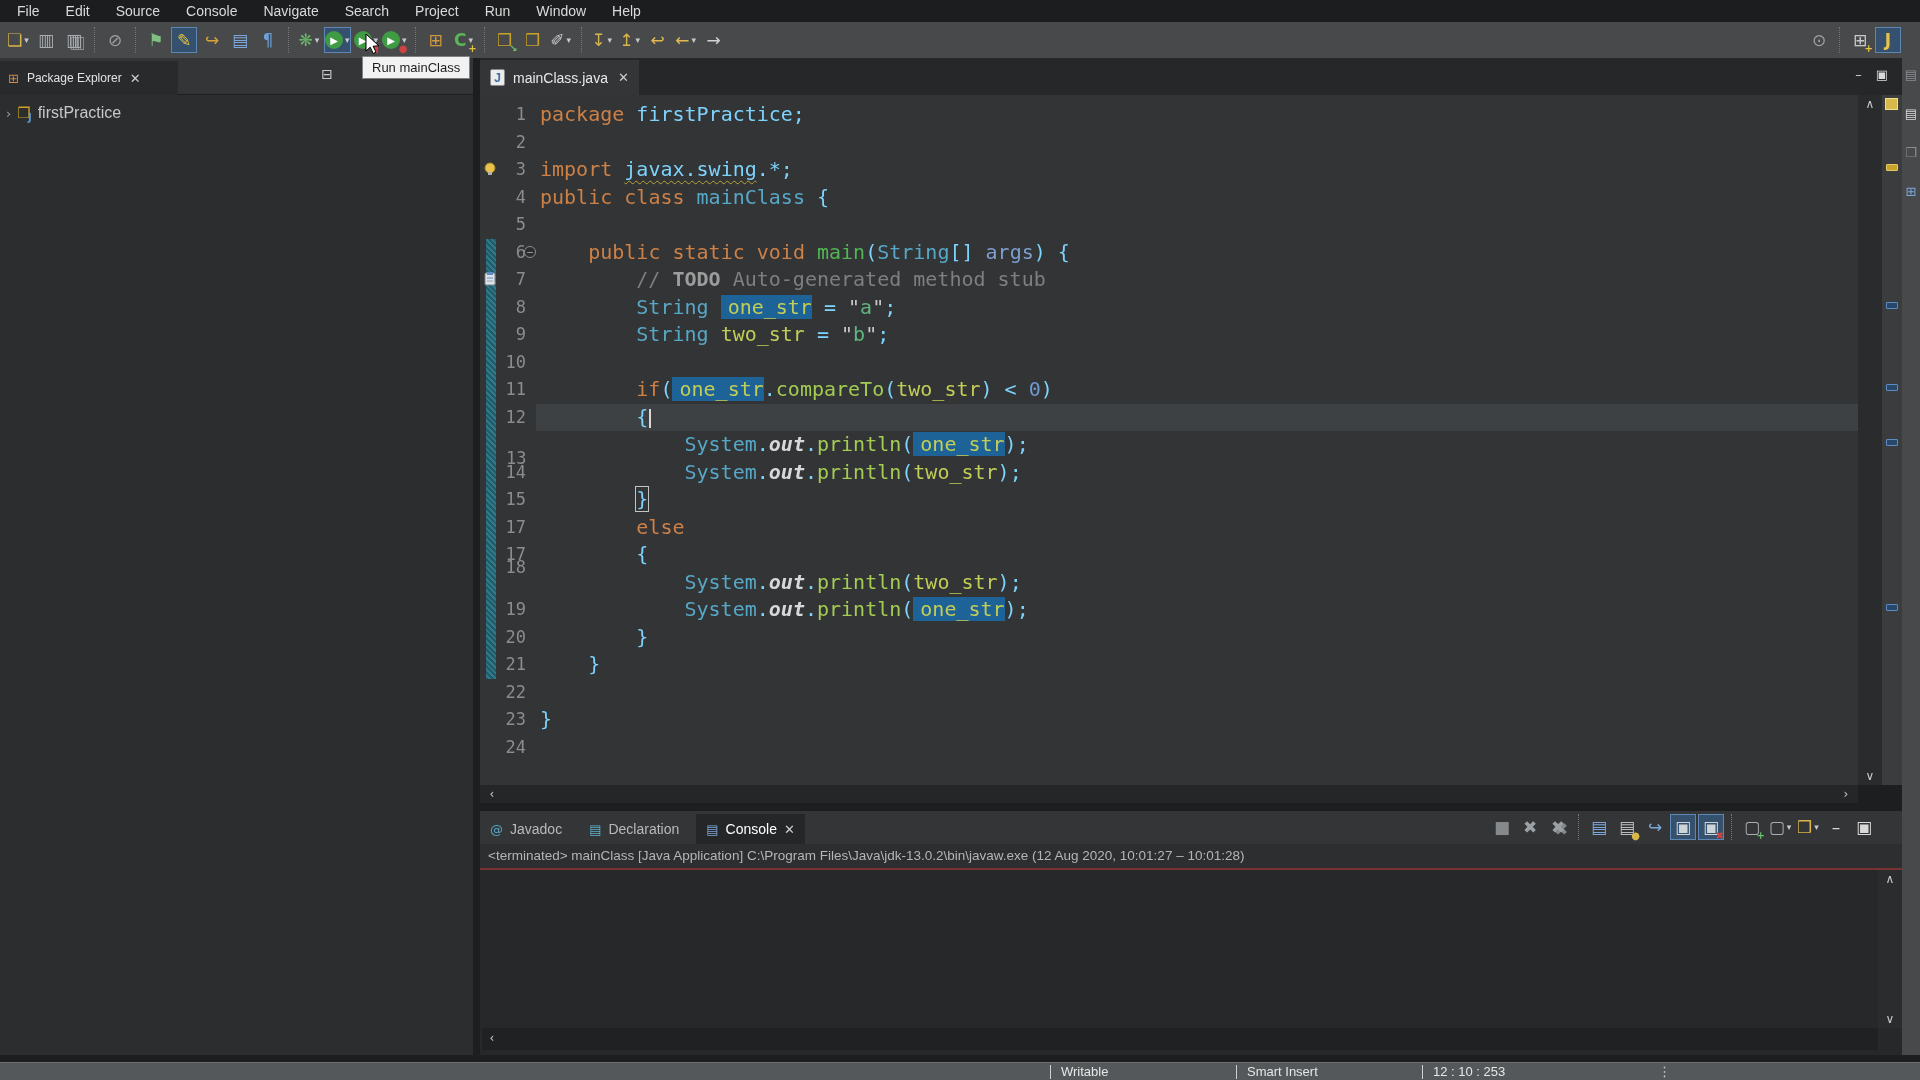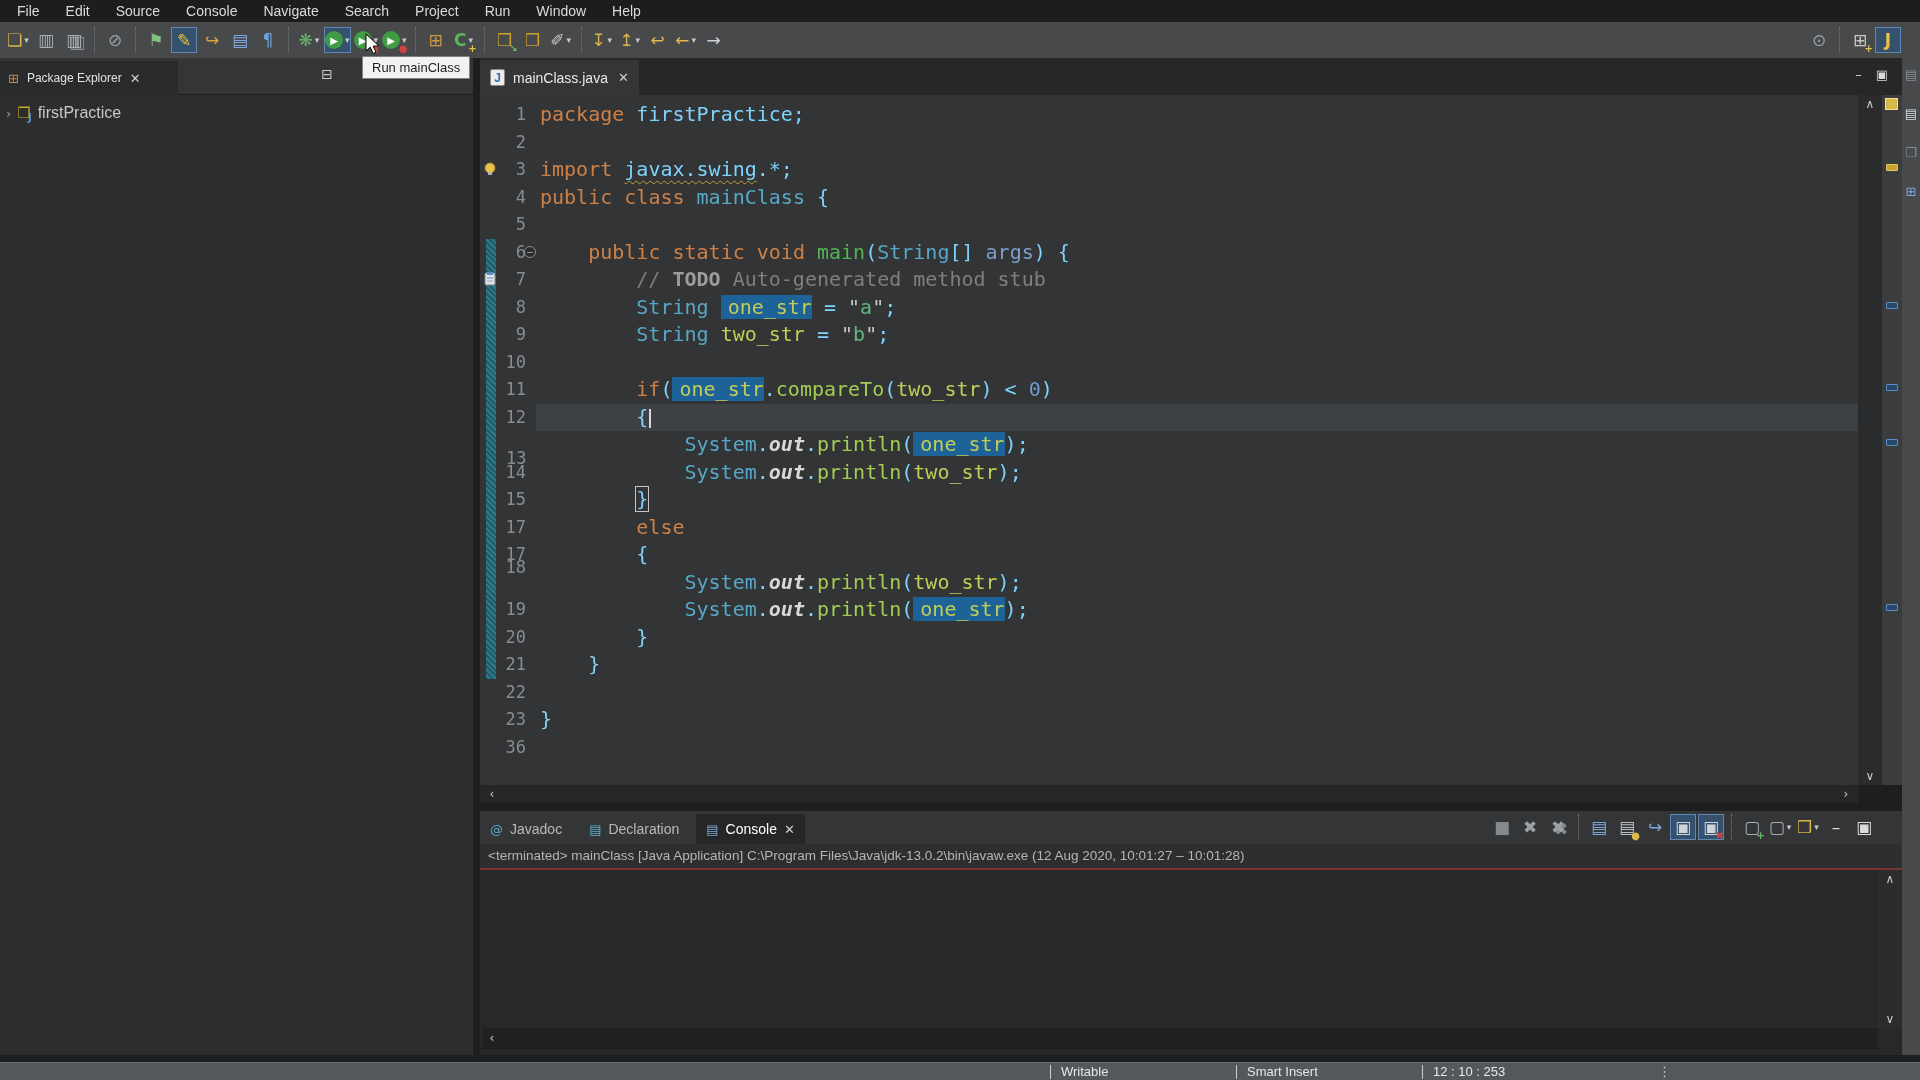--- a/index.html
+++ b/index.html
@@ -332,21 +332,21 @@
         <span class="ln" style="top: 501px;">19</span>
         <div class="code-line" style="top: 501px;"><span class="tk-plain">			</span><span class="tk-type">System</span><span class="tk-plain">.</span><span class="tk-field">out</span><span class="tk-plain">.</span><span class="tk-call">println</span><span class="tk-plain">(</span><span class="tk-var hl-occ">one_str</span><span class="tk-plain">);</span></div>
         <span class="ln" style="top: 528.5px;">20</span>
         <div class="code-line" style="top: 528.5px;"><span class="tk-plain">		}</span></div>
         <span class="ln" style="top: 556px;">21</span>
         <div class="code-line" style="top: 556px;"><span class="tk-plain">	}</span></div>
         <span class="ln" style="top: 583.5px;">22</span>
         <div class="code-line" style="top: 583.5px;"></div>
         <span class="ln" style="top: 611px;">23</span>
         <div class="code-line" style="top: 611px;"><span class="tk-plain">}</span></div>
-        <span class="ln" style="top: 638.5px;">36</span>
+        <span class="ln" style="top: 638.5px;">24</span>
         <div class="code-line" style="top: 638.5px;"></div>
       </div>
   </div>
   <div id="ed-vscroll">
     <span class="sb-arrow" style="top:2px;">∧</span>
     <span class="sb-arrow" style="bottom:2px;">∨</span>
   </div>
   <div id="ed-ruler">
     <div id="ruler-top"></div>
   <div class="ruler-mark warning" style="top: 69px;"></div>

